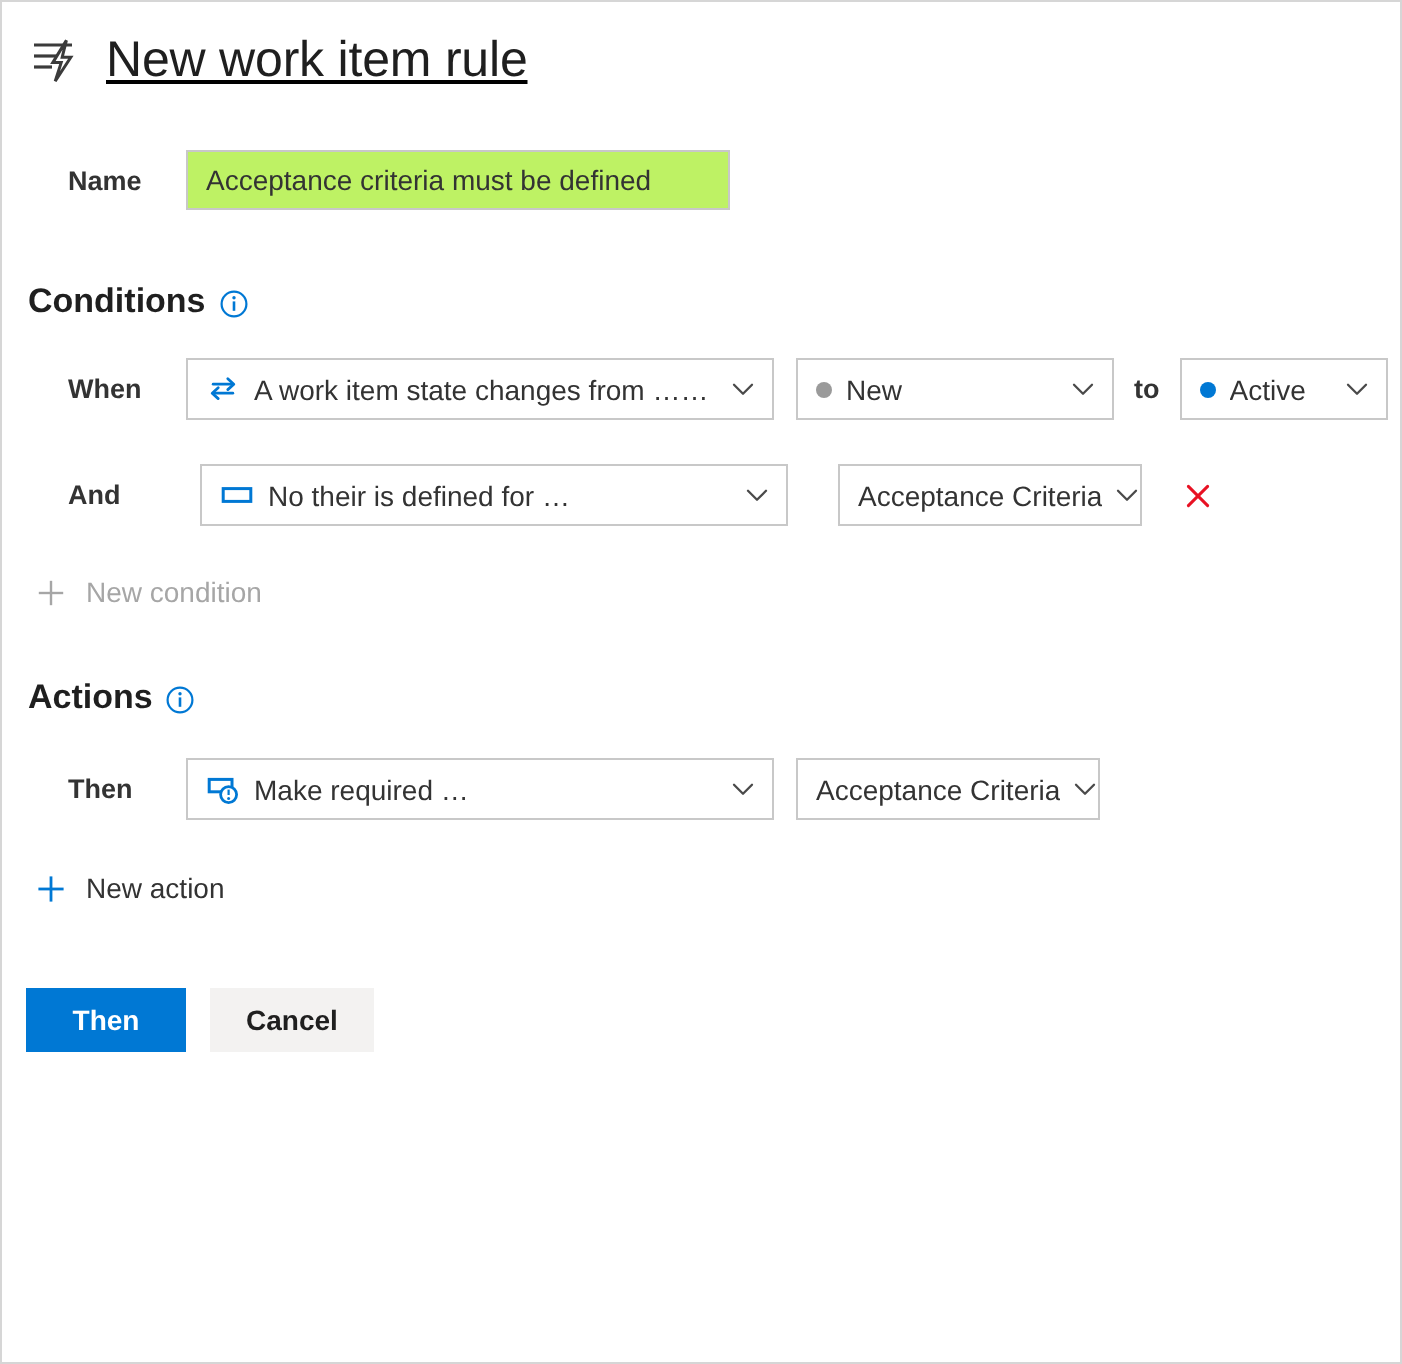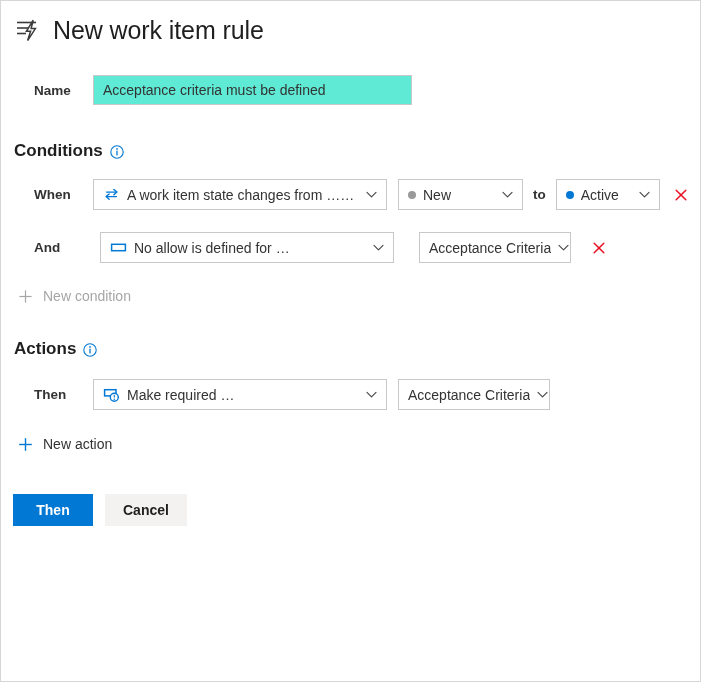--- a/index.html
+++ b/index.html
@@ -17,20 +17,21 @@
     border: 1px solid #d6d6d6;
     overflow: hidden;
   }
 
   
   .header {
     display: flex;
     align-items: center;
     padding: 12px 0 0 12px;
     height: 46px;
+    text-decoration: underline;
   }
   .rule-icon { width: 30px; height: 30px; margin-right: 10px; flex: 0 0 auto; }
   .page-title {
     font-size: 25px;
     color: #1f1f1f;
     font-weight: 400;
     letter-spacing: -0.1px;
     line-height: 30px;
     white-space: nowrap;
   }
@@ -56,24 +57,24 @@
   }
   .row-label {
     font-size: 13.5px;
     font-weight: bold;
     color: #333333;
     width: 59px;
     flex: 0 0 auto;
     margin-left: 20px;
   }
   .text-input {
-    width: 319px;
+    width: 272px;
     height: 30px;
     border: 1px solid #c8c8c8;
-    background: #5eead4;
+    background: #bef264;
     font-size: 14px;
     color: #333333;
     padding: 8px 9px;
     font-family: "Liberation Sans", sans-serif;
     line-height: 28px;
     outline: none;
   }
 
   
   .section-heading {
@@ -112,21 +113,21 @@
     display: flex;
     align-items: center;
     padding: 0 8px 0 9px;
     font-size: 14px;
     color: #333333;
     cursor: pointer;
     white-space: nowrap;
     flex: 0 0 auto;
   }
   .combo-wide { width: 294px; }
-  .combo-state { width: 125px; }
+  .combo-state { width: 159px; }
   .combo-field { width: 152px; }
   .combo .label-txt {
     flex: 1 1 auto;
     overflow: hidden;
     text-overflow: ellipsis;
     white-space: nowrap;
   }
   .combo-field .label-txt { flex: 0 0 auto; }
   .row-icon {
     width: 17px; height: 17px;
@@ -299,21 +300,21 @@
 
   <div class="rule-row" id="and-row">
     <span class="row-label">And</span>
 
     <div class="combo combo-wide">
       <span class="row-icon">
         <svg viewBox="0 0 17 17" width="17" height="17" xmlns="http://www.w3.org/2000/svg">
           <rect x="1.6" y="5.3" width="13.8" height="6.4" fill="none" stroke="#0078d4" stroke-width="1.5"></rect>
         </svg>
       </span>
-      <span class="label-txt">No allow is defined for …</span>
+      <span class="label-txt">No their is defined for …</span>
       <span class="chev">
         <svg viewBox="0 0 13 13" width="13" height="13" xmlns="http://www.w3.org/2000/svg">
           <path d="M2 4.4 L6.5 8.9 L11 4.4" fill="none" stroke="#4a4a4a" stroke-width="1.15" stroke-linecap="round" stroke-linejoin="round"></path>
         </svg>
       </span>
     </div>
 
     <span class="gap-s"></span>
 
     <div class="combo combo-field">

